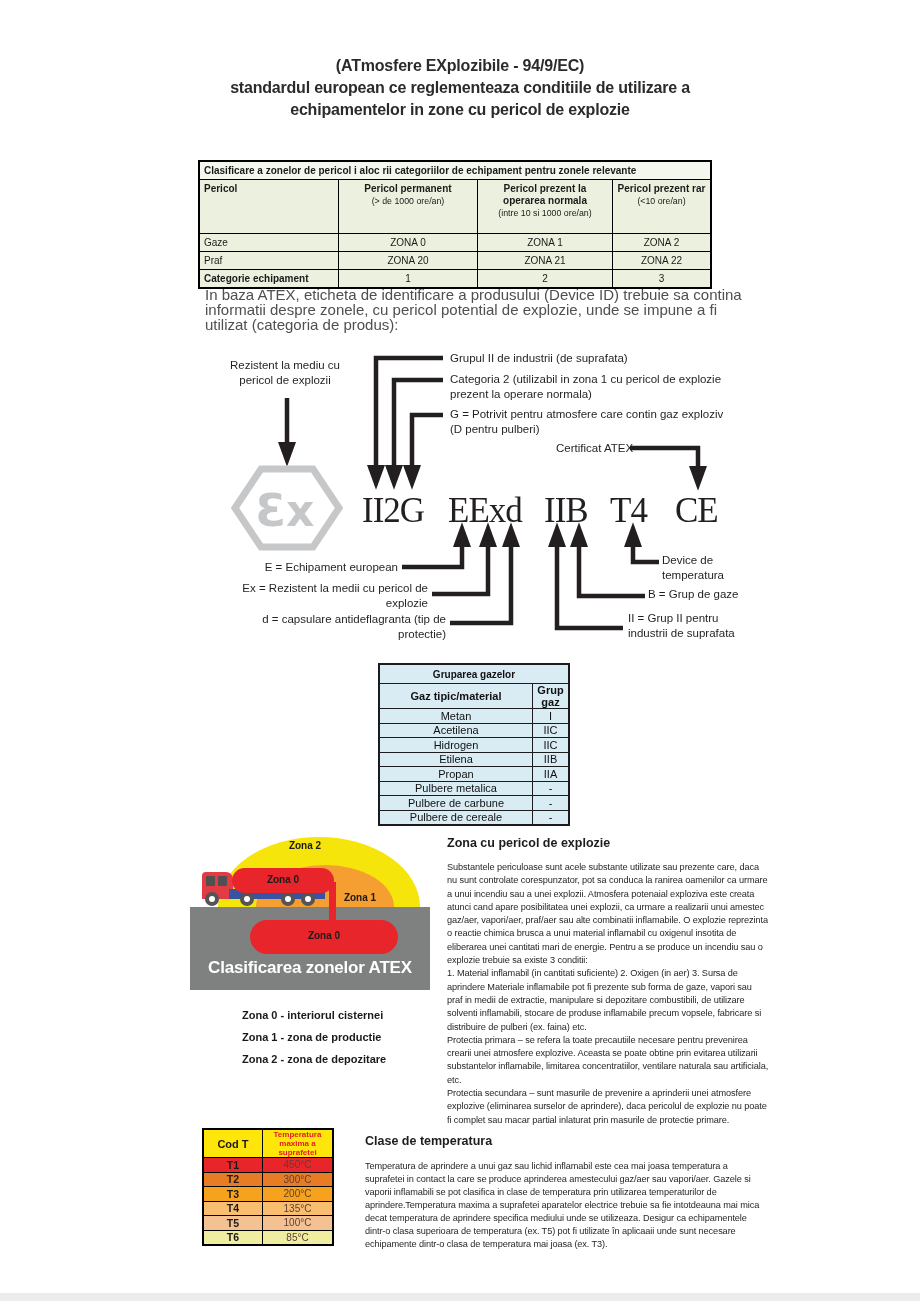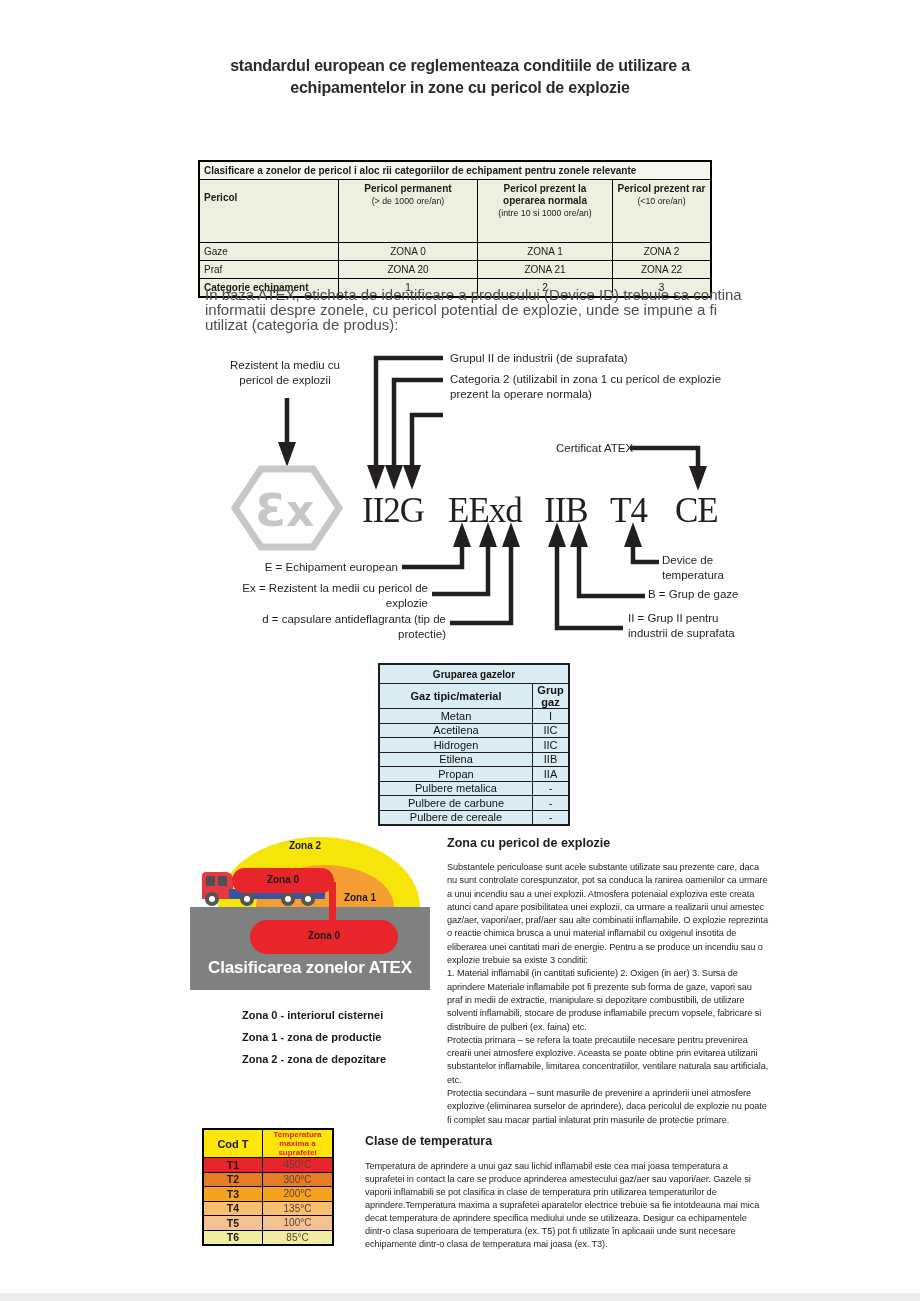--- a/index.html
+++ b/index.html
@@ -12,21 +12,21 @@
          line-height:22px;color:#2b2b2d;letter-spacing:-0.2px;}
 
   
   .tbl1{left:198px;top:160px;width:514px;border-collapse:collapse;background:#ebf1de;
         border:2px solid #000;color:#1a1a1a;}
   .tbl1 th,.tbl1 td{border:1px solid #000;padding:1px 4px;}
   .tbl1 .t-title{background:#f4f7ee;text-align:left;font-size:10px;font-weight:bold;height:15px;}
   .tbl1 .h-main{font-size:10px;font-weight:bold;line-height:12px;}
   .tbl1 .h-sub{font-size:8.8px;font-weight:normal;line-height:12px;}
   .tbl1 .hcell{text-align:center;vertical-align:top;padding-top:3px;height:49px;}
-  .tbl1 .hcell-first{text-align:left;vertical-align:top;padding-top:12px;}
+  .tbl1 .hcell-first{text-align:left;vertical-align:top;padding-top:3px;}
   .tbl1 .drow td{font-size:10px;text-align:center;height:15px;}
   .tbl1 .drow .rlabel{text-align:left;font-weight:normal;}
   .tbl1 .drow-last .rlabel{font-weight:bold;font-size:10px;}
 
   
   .intro{left:205px;top:287px;width:548px;font-size:15px;line-height:15px;color:#4f4f52;}
 
   
   .diagram{left:0;top:345px;width:920px;height:315px;}
   .diagram svg{position:absolute;left:0;top:0;}
@@ -80,20 +80,21 @@
   .temp-body{left:365px;top:1160px;width:400px;line-height:13px;}
 
   .footer-strip{left:0;top:1293px;width:920px;height:8px;background:#ececec;}
 </style>
 </head>
 <body>
 
 <div class="page">
 
   <div class="abs title">
+    <div>(ATmosfere EXplozibile - 94/9/EC)</div>
     <div>standardul european ce reglementeaza conditiile de utilizare a</div>
     <div>echipamentelor in zone cu pericol de explozie</div>
   </div>
 
   <table class="abs tbl1">
     <tbody>
         <tr>
       <th class="t-title" colspan="4">Clasificare a zonelor de pericol i aloc rii categoriilor de echipament pentru zonele relevante</th>
     </tr>
     <tr>
@@ -158,20 +159,21 @@
       </g>
       <g>
         <polygon points="235,163 261,124 313,124 339,163 313,202 261,202" fill="#ffffff" stroke="#c6c7c9" stroke-width="7"></polygon>
         <text x="285" y="181" text-anchor="middle" font-family="DejaVu Sans, sans-serif" font-size="44" font-weight="bold" fill="#c6c7c9">Ɛx</text>
       </g>
     </svg>
 
     <div class="dlabel" style="left:223px;top:13px;width:124px;text-align:center">Rezistent la mediu cu pericol de explozii</div>
     <div class="dlabel" style="left:450px;top:6px;width:290px">Grupul II de industrii (de suprafata)</div>
     <div class="dlabel" style="left:450px;top:27px;width:282px">Categoria 2 (utilizabil in zona 1 cu pericol de explozie prezent la operare normala)</div>
+    <div class="dlabel" style="left:450px;top:62px;width:282px">G = Potrivit pentru atmosfere care contin gaz exploziv (D pentru pulberi)</div>
     <div class="dlabel" style="left:556px;top:96px">Certificat ATEX</div>
     <div class="dlabel" style="left:230px;top:215px;width:168px;text-align:right">E = Echipament european</div>
     <div class="dlabel" style="left:238px;top:236px;width:190px;text-align:right">Ex = Rezistent la medii cu pericol de explozie</div>
     <div class="dlabel" style="left:246px;top:267px;width:200px;text-align:right">d = capsulare antideflagranta (tip de protectie)</div>
     <div class="dlabel" style="left:662px;top:208px;width:90px">Device de temperatura</div>
     <div class="dlabel" style="left:648px;top:242px;width:120px">B = Grup de gaze</div>
     <div class="dlabel" style="left:628px;top:266px;width:118px">II = Grup II pentru industrii de suprafata</div>
 
     <div class="mark" style="left:362px">II2G</div>
     <div class="mark" style="left:448px">EExd</div>

